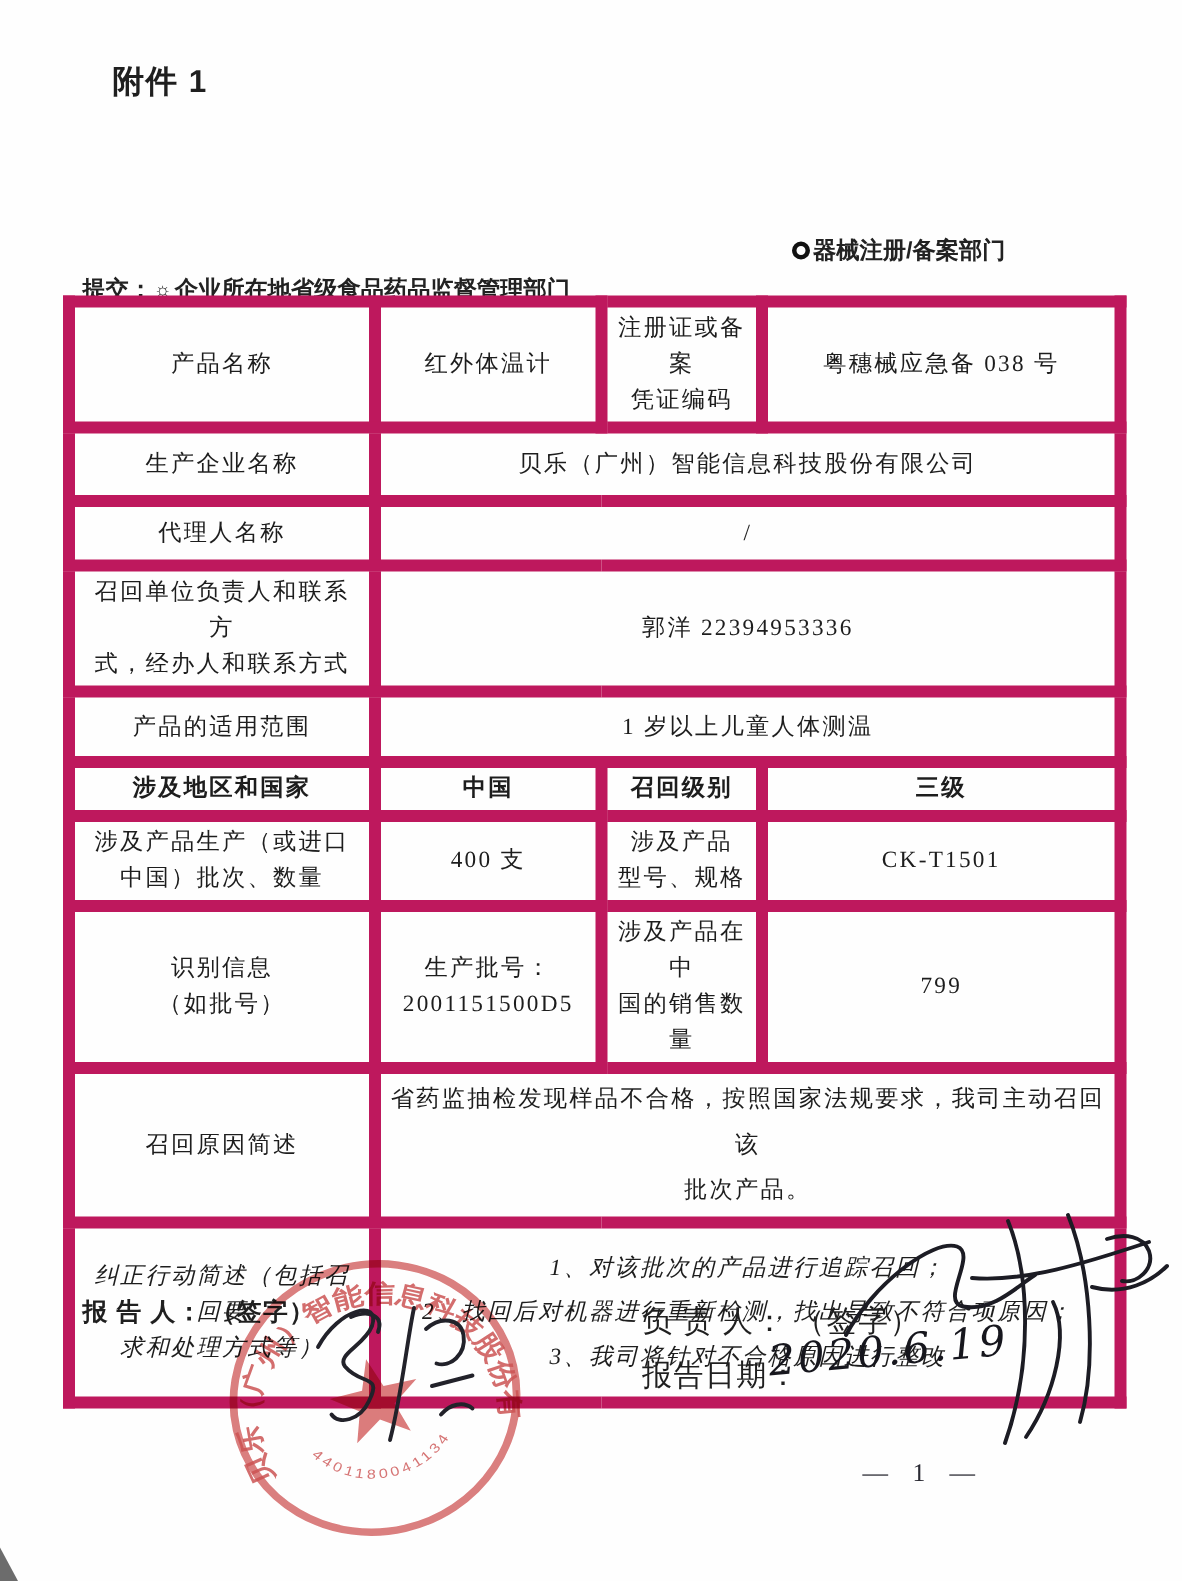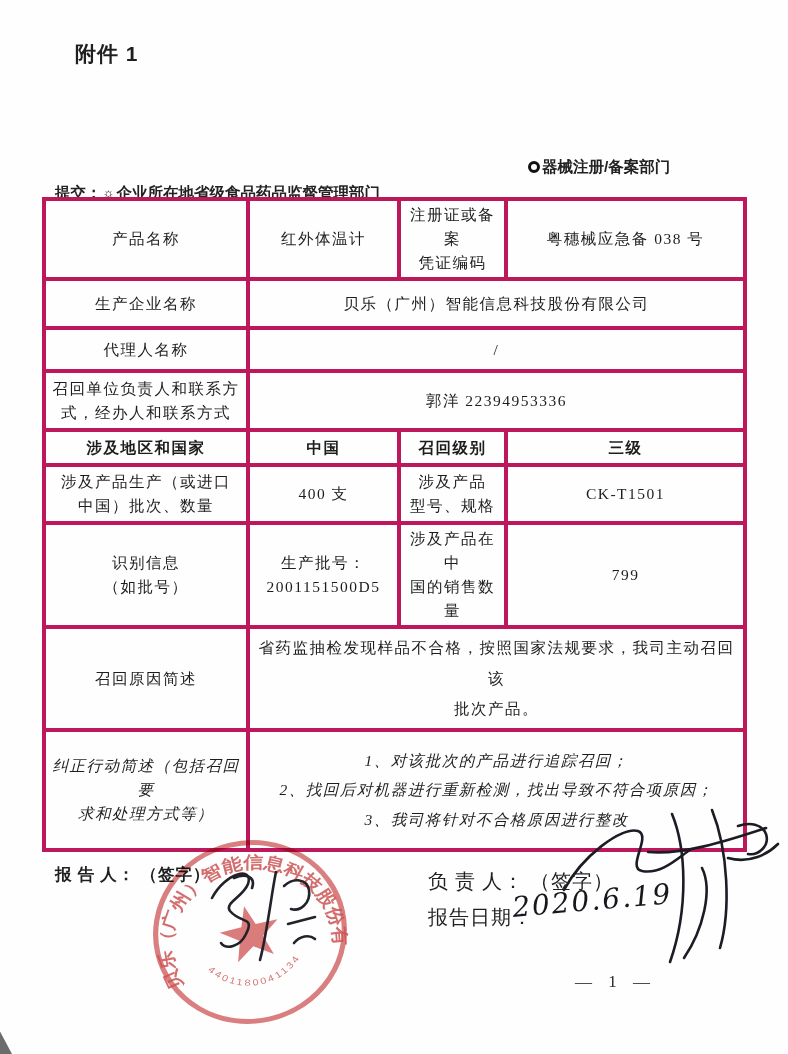--- a/index.html
+++ b/index.html
@@ -25,21 +25,21 @@
   .sun-marker{font-size:13px;vertical-align:1px;padding:0 2px 0 1px;}
   .ring-marker{
     display:inline-block;width:6px;height:6px;border:3.5px solid #111;border-radius:50%;
     vertical-align:-1px;margin-right:2px;
   }
   table.report{
     position:absolute;left:42px;top:197px;width:701px;border-collapse:collapse;
     table-layout:fixed;z-index:2;
   }
   table.report td{
-    border:4px solid #be185d;text-align:center;vertical-align:middle;
+    border:8px solid #be185d;text-align:center;vertical-align:middle;
     white-space:pre-line;font-size:15.5px;line-height:1.55;letter-spacing:1.5px;
     padding:2px 6px;color:#1d1d1d;
   }
   td.sp{letter-spacing:4px;}
   tr.r1{height:50px;} tr.r2{height:49px;} tr.r3{height:43px;} tr.r4{height:59px;}
   tr.r5{height:47px;} tr.r6{height:35px;font-weight:bold;} tr.r7{height:58px;} tr.r8{height:58px;}
   tr.r9{height:103px;} tr.r10{height:120px;font-style:italic;}
   tr.r9 td.val{line-height:1.95;}
   tr.r10 td.val{line-height:1.9;}
   .footer-left{
@@ -108,20 +108,24 @@
       </tr>
       <tr class="r3">
         <td class="sp">代理人名称</td>
         <td class="val" colspan="3">/</td>
       </tr>
       <tr class="r4">
         <td>召回单位负责人和联系方
 式，经办人和联系方式</td>
         <td class="val" colspan="3">郭洋 22394953336</td>
       </tr>
+      <tr class="r5">
+        <td class="sp">产品的适用范围</td>
+        <td class="val" colspan="3">1 岁以上儿童人体测温</td>
+      </tr>
       <tr class="r6">
         <td class="sp">涉及地区和国家</td>
         <td class="val sp">中国</td>
         <td>召回级别</td>
         <td class="val">三级</td>
       </tr>
       <tr class="r7">
         <td>涉及产品生产（或进口
 中国）批次、数量</td>
         <td class="val">400 支</td>

